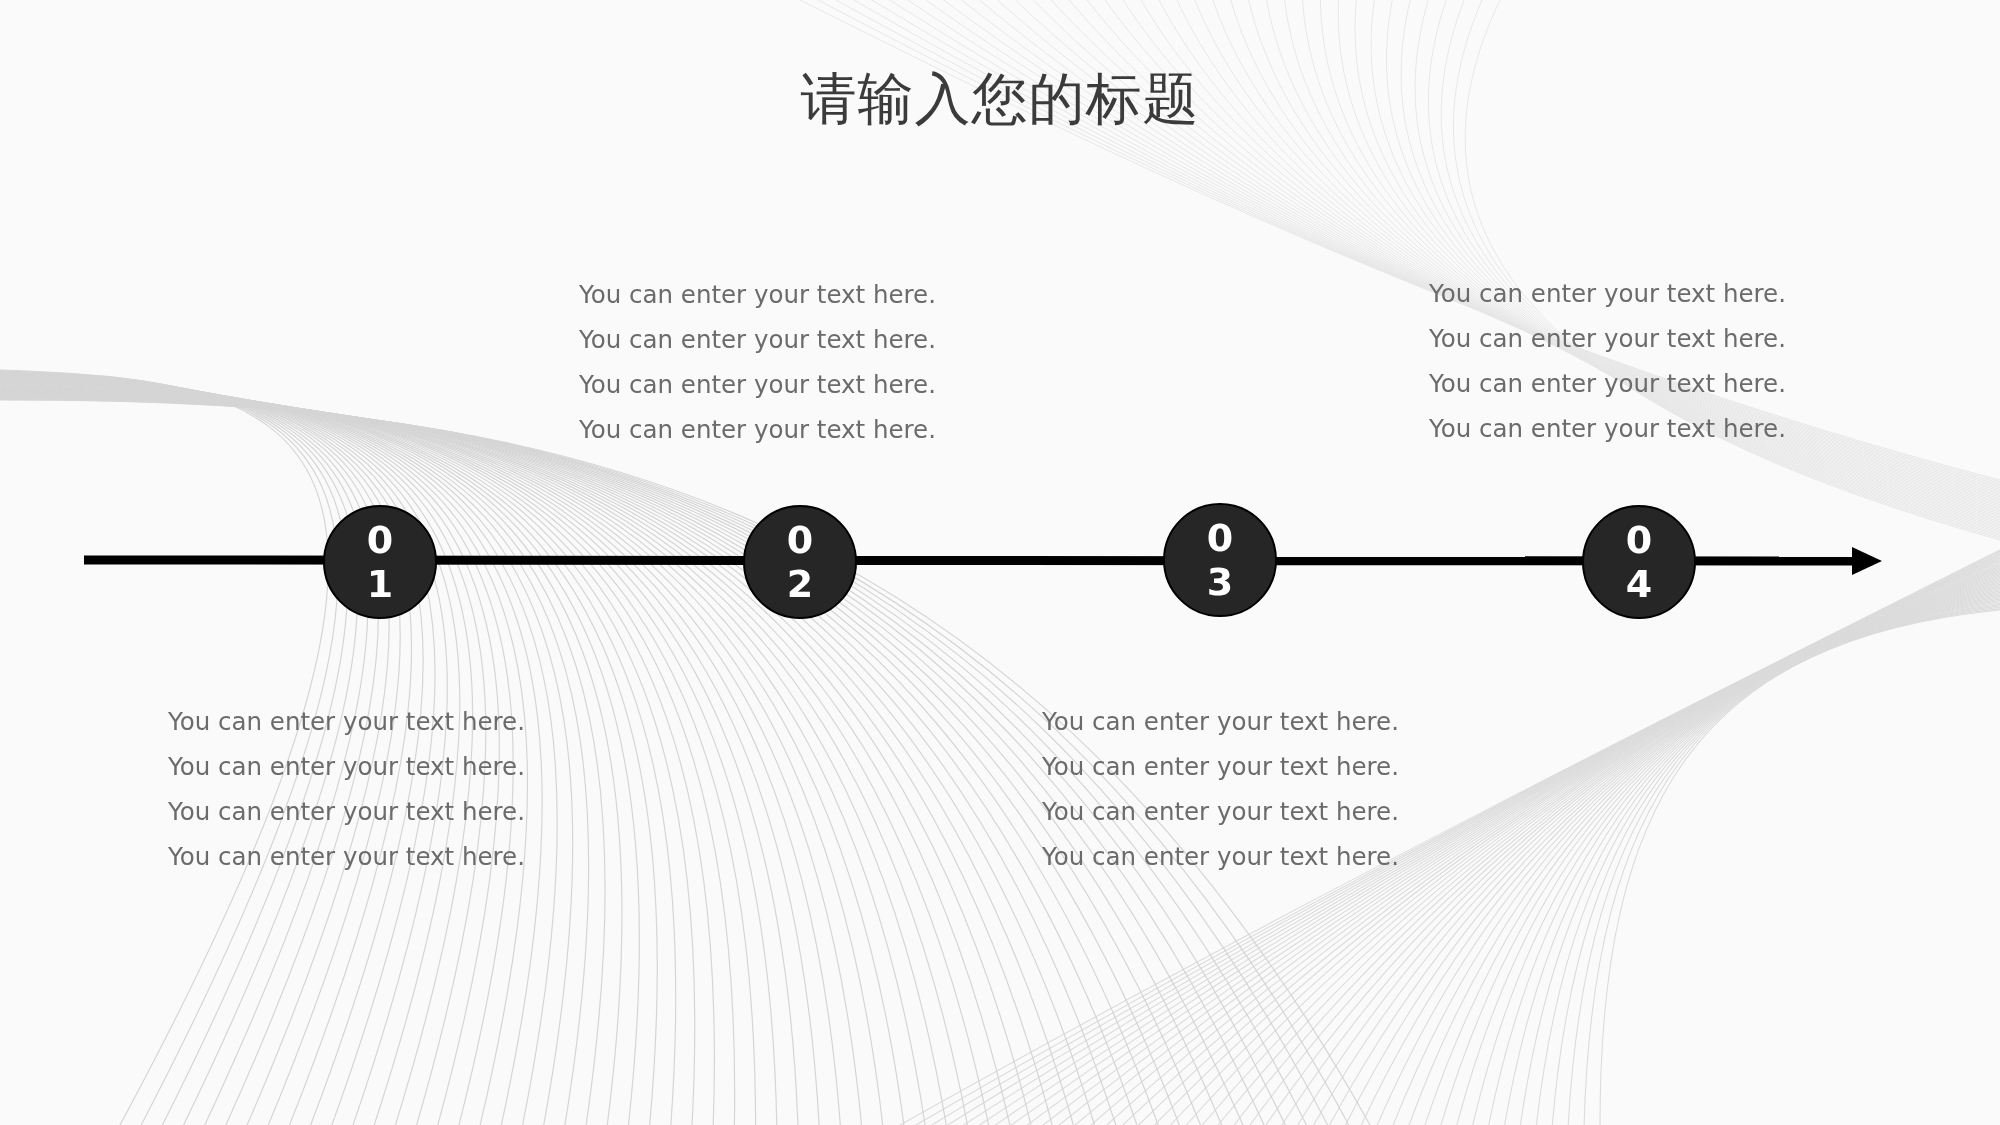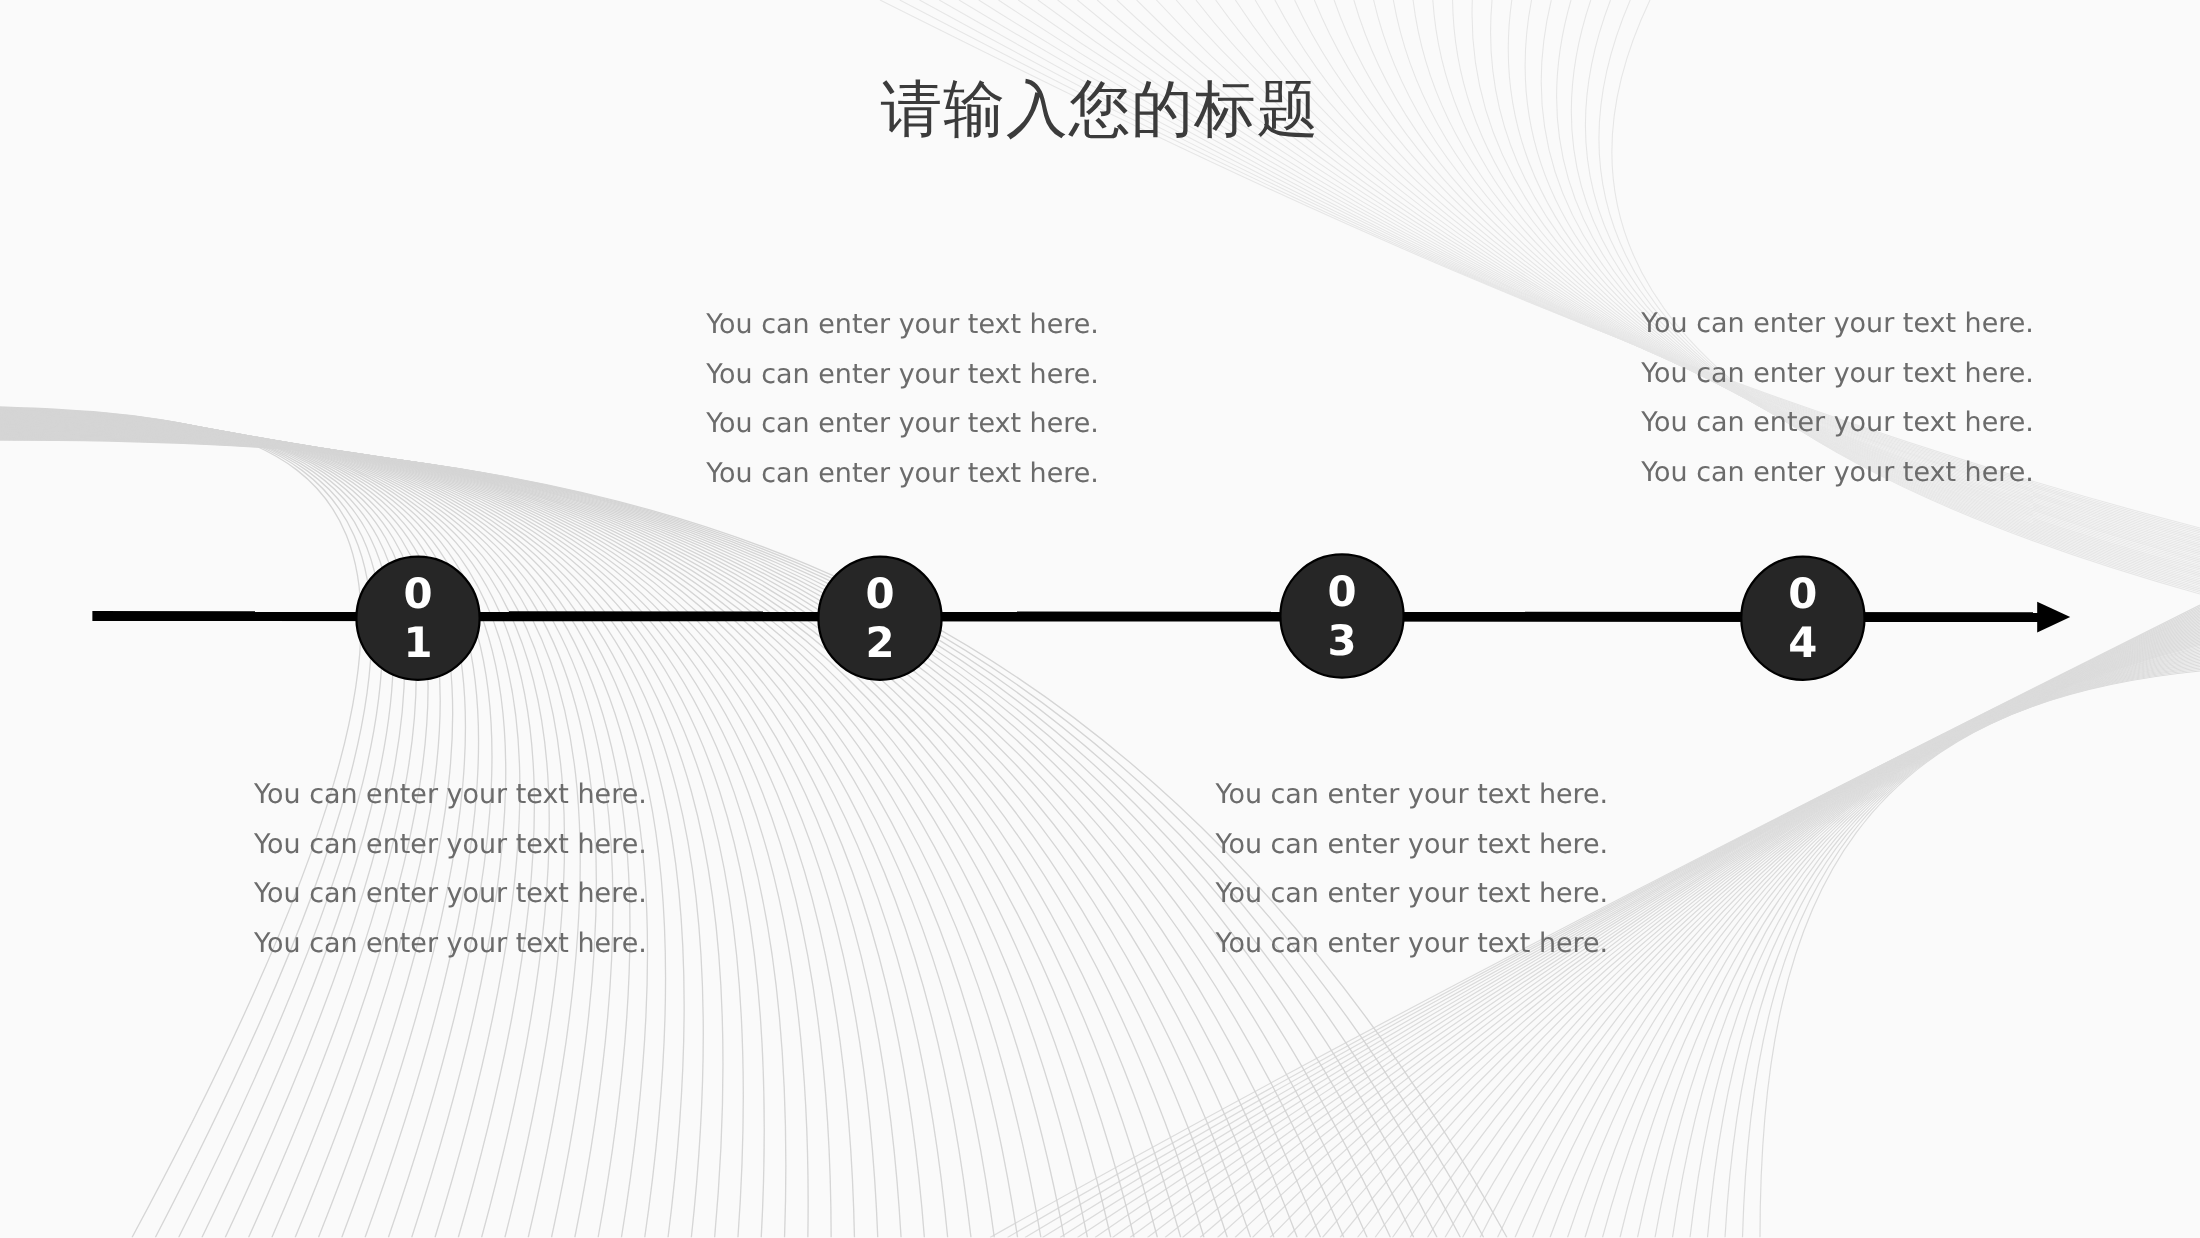--- a/index.html
+++ b/index.html
@@ -2,21 +2,21 @@
 <html><head>
 <meta charset="utf-8">
 <style>
   html, body { margin:0; padding:0; }
   body { width:2000px; height:1125px; overflow:hidden; background:#fafafa; position:relative; font-family:"DejaVu Sans", sans-serif; }
   .bg { position:absolute; left:0; top:0; width:2000px; height:1125px; }
   .title { position:absolute; left:0; width:2000px; top:62px; text-align:center; font-size:56px; color:#3b3b3b; letter-spacing:1px; font-family:"DejaVu Sans", sans-serif; }
   .timeline { position:absolute; left:0; top:0; width:2000px; height:1125px; }
   .node { position:absolute; width:114px; height:114px; border-radius:50%; background:#262626; border:2px solid #000; box-sizing:border-box; display:flex; flex-direction:column; align-items:center; justify-content:center; color:#fff; font-weight:bold; font-size:38px; line-height:44px; }
   .node span { display:block; }
-  .textblock { position:absolute; width:420px; text-align:right; color:#6b6b6b; font-size:24.5px; }
+  .textblock { position:absolute; width:420px; text-align:left; color:#6b6b6b; font-size:24.5px; }
   .textblock div { height:45px; line-height:45px; white-space:nowrap; }
 </style>
 </head>
 <body>
 
 <svg class="bg" viewBox="0 0 2000 1125" xmlns="http://www.w3.org/2000/svg">
   <g fill="none" stroke="#cfcfcf" stroke-width="1.2" opacity="0.85" id="waves-left">
       <path d="M0 370 C 300 380, 500 420, 120 1125"></path>
       <path d="M0 370.50847457627117 C 303.3898305084746 380.33898305084745, 508.47457627118644 420.6779661016949, 141.18644067796612 1125"></path>
       <path d="M0 371.0169491525424 C 306.77966101694915 380.6779661016949, 516.9491525423729 421.35593220338984, 162.3728813559322 1125"></path>

